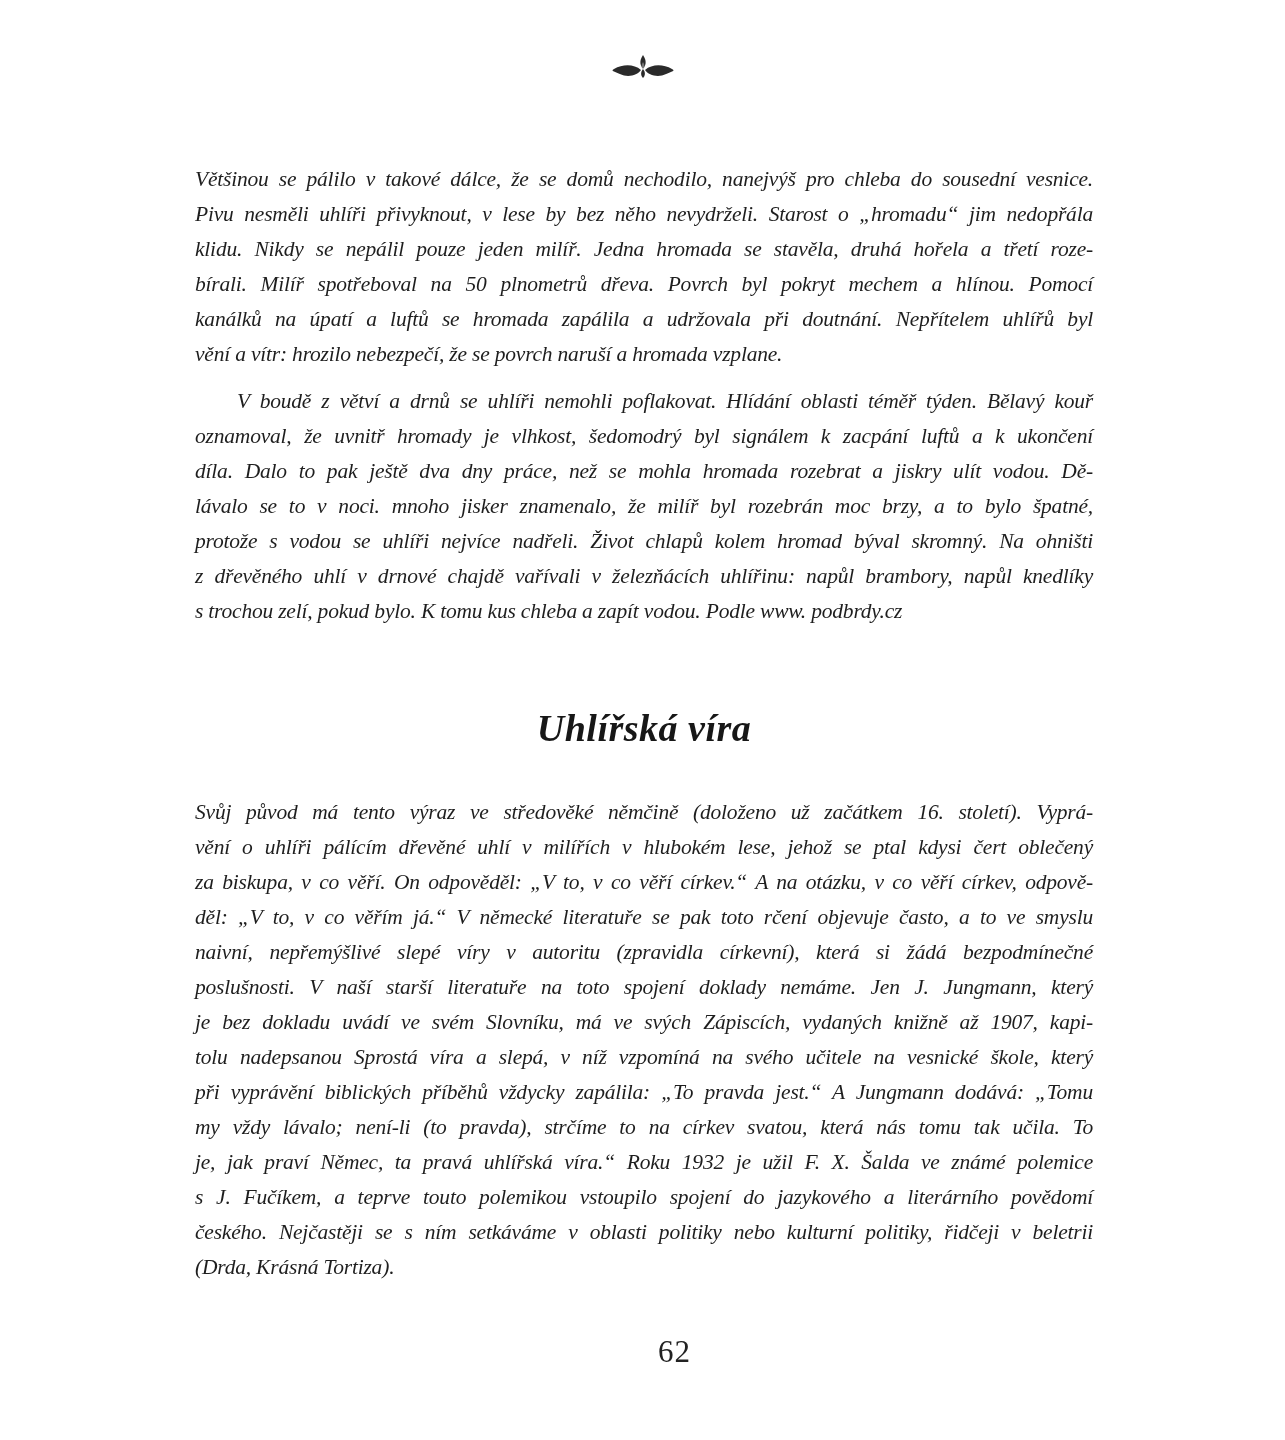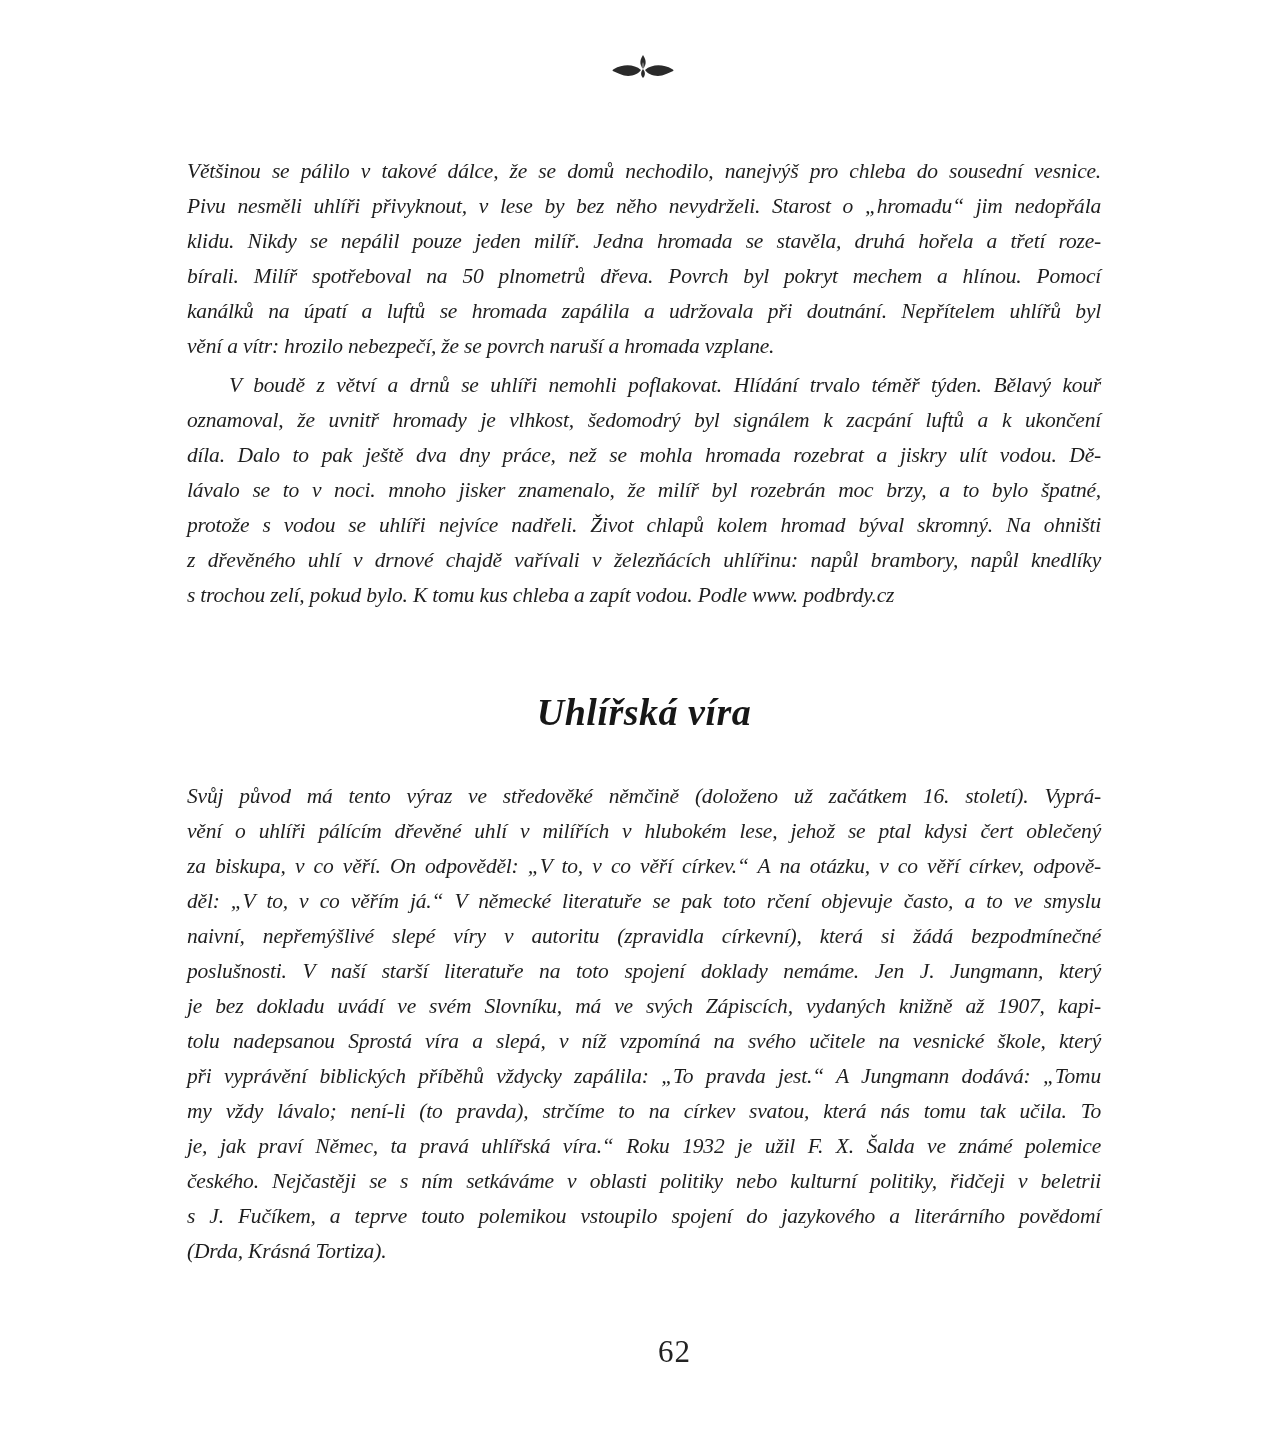--- a/index.html
+++ b/index.html
@@ -31,21 +31,21 @@
     position: absolute;
     left: 183px;
     top: 150px;
     width: 922px;
   }
   .para {
     font-style: italic;
     font-size: 21.5px;
     line-height: 35px;
     letter-spacing: -0.2px;
-    margin: 4px;
+    margin: 12px;
   }
   .line {
     text-align: justify;
     text-align-last: justify;
   }
   .line.last {
     text-align-last: left;
   }
   .para.indent .line.first {
     text-indent: 42px;
@@ -95,42 +95,42 @@
 <div class="content">
     <div class="para">
       <div class="line first">Většinou se pálilo v takové dálce, že se domů nechodilo, nanejvýš pro chleba do sousední vesnice.</div>
       <div class="line">Pivu nesměli uhlíři přivyknout, v lese by bez něho nevydrželi. Starost o „hromadu“ jim nedopřála</div>
       <div class="line">klidu. Nikdy se nepálil pouze jeden milíř. Jedna hromada se stavěla, druhá hořela a třetí roze-</div>
       <div class="line">bírali. Milíř spotřeboval na 50 plnometrů dřeva. Povrch byl pokryt mechem a hlínou. Pomocí</div>
       <div class="line">kanálků na úpatí a luftů se hromada zapálila a udržovala při doutnání. Nepřítelem uhlířů byl</div>
       <div class="line last">vění a vítr: hrozilo nebezpečí, že se povrch naruší a hromada vzplane.</div>
     </div>
     <div class="para indent">
-      <div class="line first">V boudě z větví a drnů se uhlíři nemohli poflakovat. Hlídání trvalo téměř týden. Bělavý kouř</div>
+      <div class="line first">V boudě z větví a drnů se uhlíři nemohli poflakovat. Hlídání oblasti téměř týden. Bělavý kouř</div>
       <div class="line">oznamoval, že uvnitř hromady je vlhkost, šedomodrý byl signálem k zacpání luftů a k ukončení</div>
       <div class="line">díla. Dalo to pak ještě dva dny práce, než se mohla hromada rozebrat a jiskry ulít vodou. Dě-</div>
       <div class="line">lávalo se to v noci. mnoho jisker znamenalo, že milíř byl rozebrán moc brzy, a to bylo špatné,</div>
       <div class="line">protože s vodou se uhlíři nejvíce nadřeli. Život chlapů kolem hromad býval skromný. Na ohništi</div>
       <div class="line">z dřevěného uhlí v drnové chajdě vařívali v železňácích uhlířinu: napůl brambory, napůl knedlíky</div>
       <div class="line last">s trochou zelí, pokud bylo. K tomu kus chleba a zapít vodou. Podle www. podbrdy.cz</div>
     </div>
     <h2 class="heading">Uhlířská víra</h2>
     <div class="para">
       <div class="line first">Svůj původ má tento výraz ve středověké němčině (doloženo už začátkem 16. století). Vyprá-</div>
       <div class="line">vění o uhlíři pálícím dřevěné uhlí v milířích v hlubokém lese, jehož se ptal kdysi čert oblečený</div>
       <div class="line">za biskupa, v co věří. On odpověděl: „V to, v co věří církev.“ A na otázku, v co věří církev, odpově-</div>
       <div class="line">děl: „V to, v co věřím já.“ V německé literatuře se pak toto rčení objevuje často, a to ve smyslu</div>
       <div class="line">naivní, nepřemýšlivé slepé víry v autoritu (zpravidla církevní), která si žádá bezpodmínečné</div>
       <div class="line">poslušnosti. V naší starší literatuře na toto spojení doklady nemáme. Jen J. Jungmann, který</div>
       <div class="line">je bez dokladu uvádí ve svém Slovníku, má ve svých Zápiscích, vydaných knižně až 1907, kapi-</div>
       <div class="line">tolu nadepsanou Sprostá víra a slepá, v níž vzpomíná na svého učitele na vesnické škole, který</div>
       <div class="line">při vyprávění biblických příběhů vždycky zapálila: „To pravda jest.“ A Jungmann dodává: „Tomu</div>
       <div class="line">my vždy lávalo; není-li (to pravda), strčíme to na církev svatou, která nás tomu tak učila. To</div>
       <div class="line">je, jak praví Němec, ta pravá uhlířská víra.“ Roku 1932 je užil F. X. Šalda ve známé polemice</div>
+      <div class="line">s J. Fučíkem, a teprve touto polemikou vstoupilo spojení do jazykového a literárního povědomí</div>
       <div class="line">českého. Nejčastěji se s ním setkáváme v oblasti politiky nebo kulturní politiky, řidčeji v beletrii</div>
-      <div class="line">s J. Fučíkem, a teprve touto polemikou vstoupilo spojení do jazykového a literárního povědomí</div>
       <div class="line last">(Drda, Krásná Tortiza).</div>
     </div>
   </div>
 
 <div class="footer">
   <span class="page-number">62</span>
 </div>
 
 </body></html>

